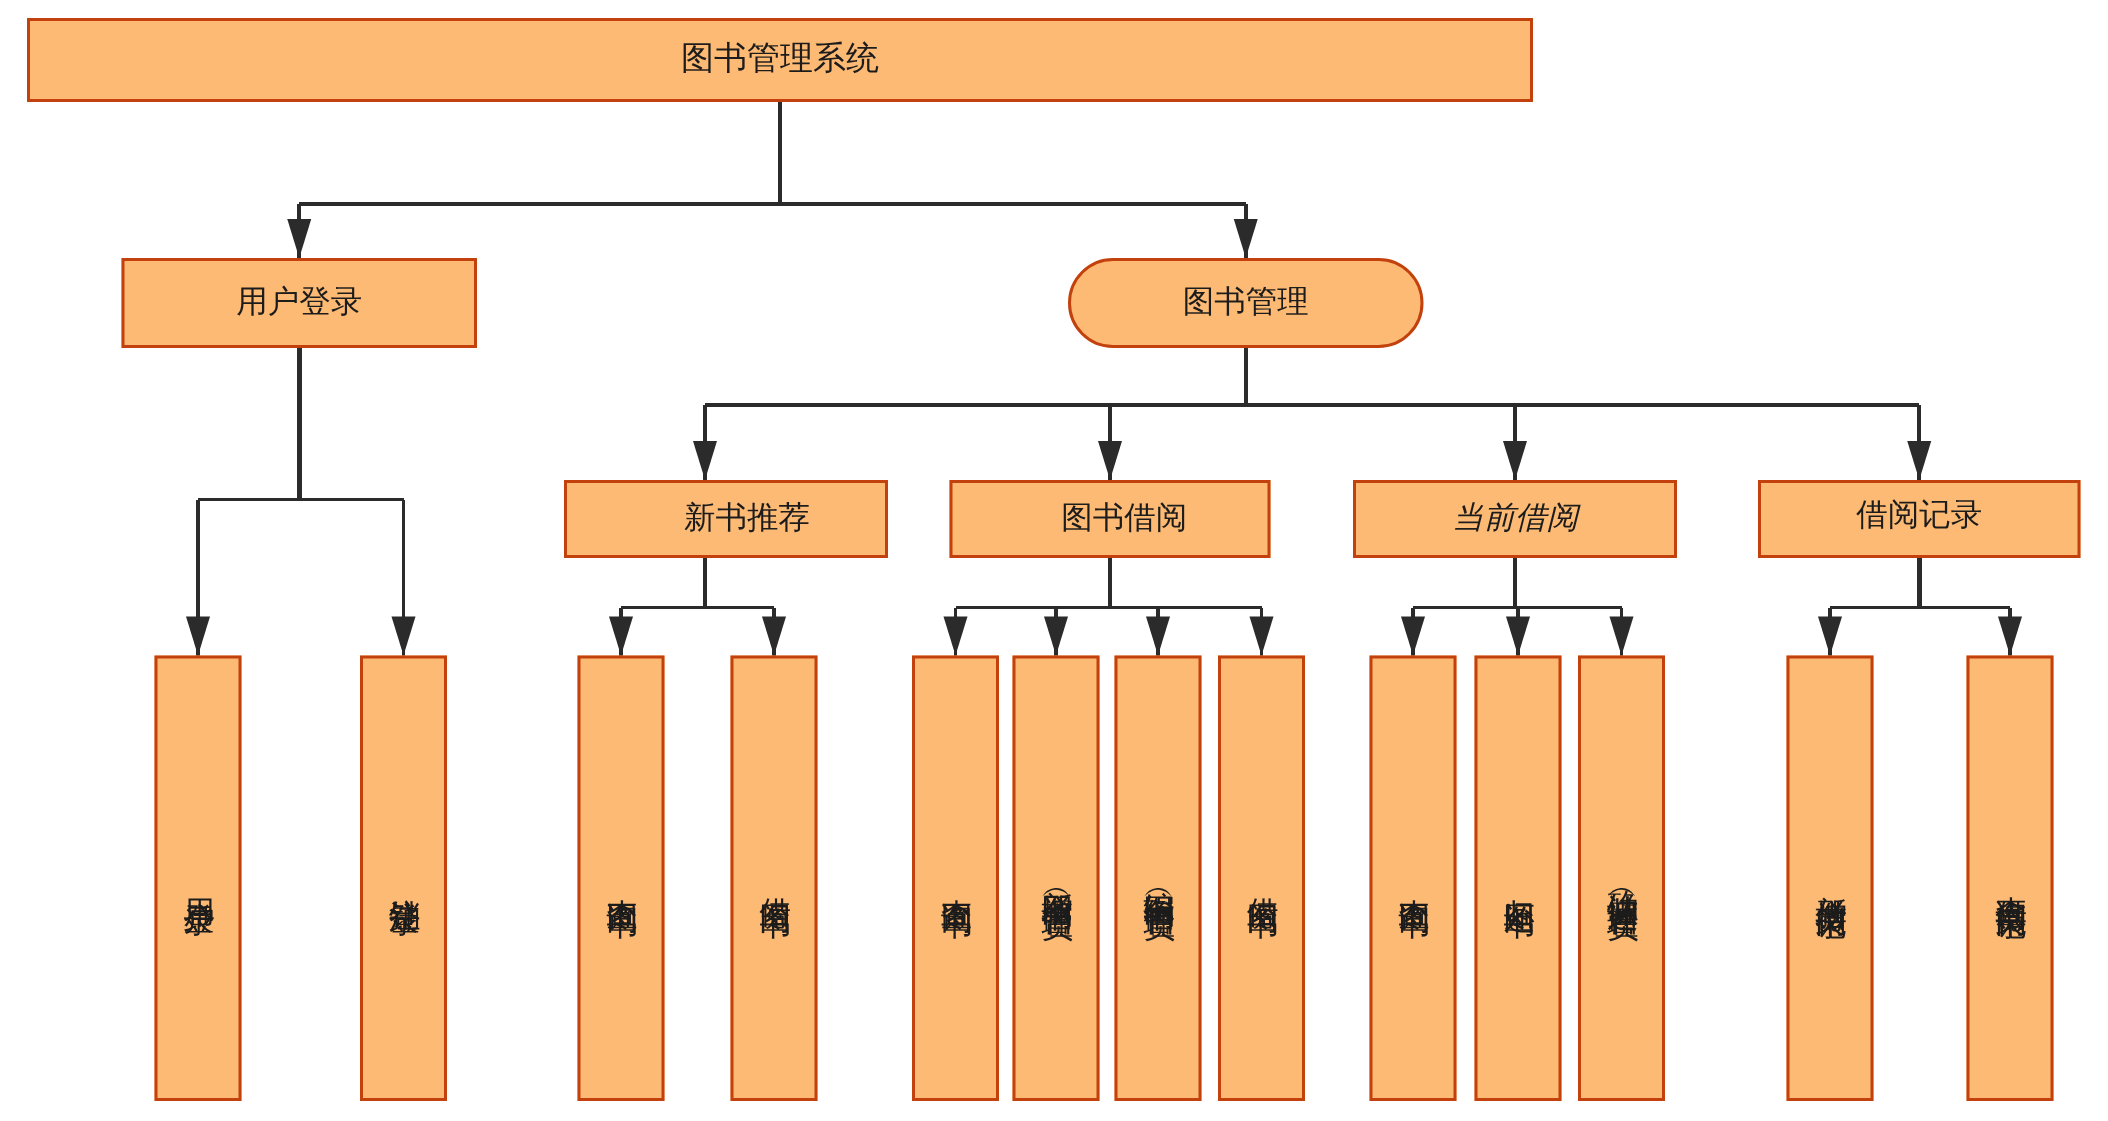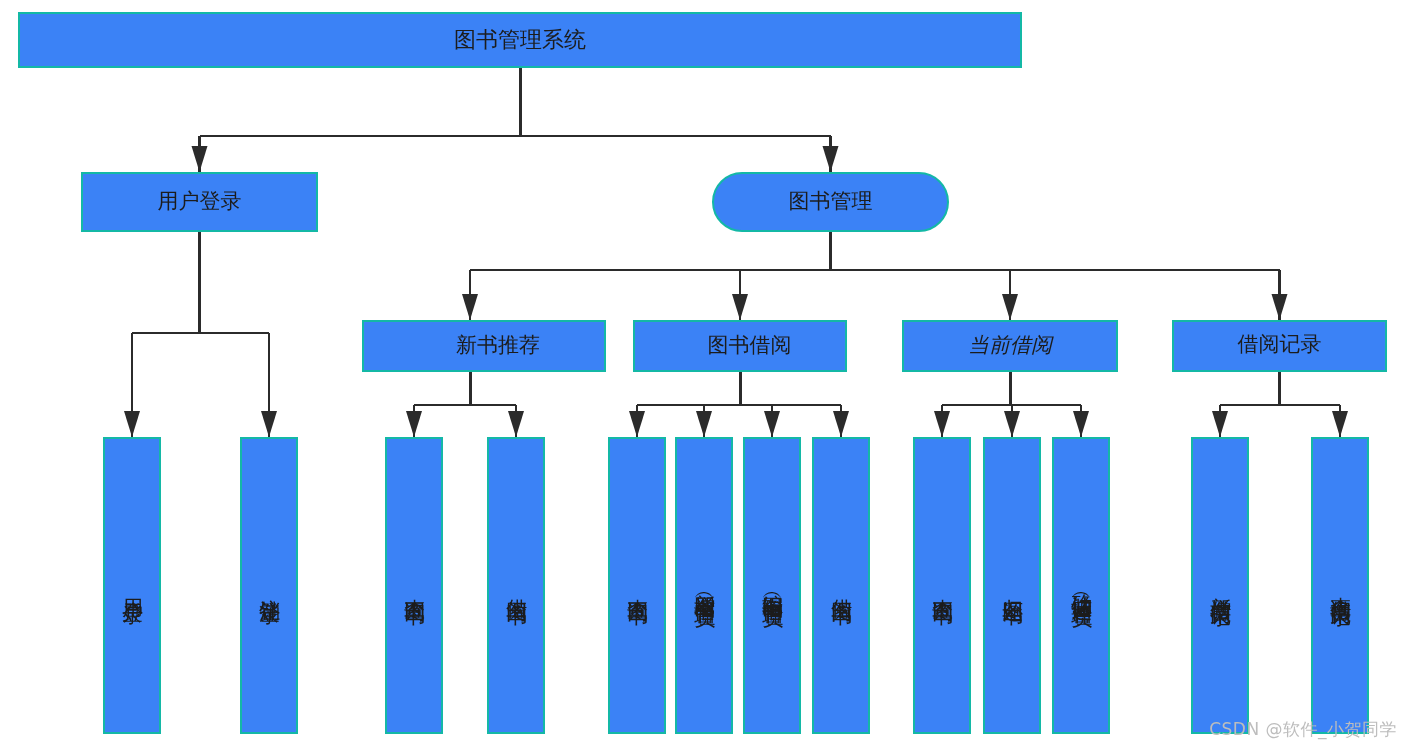--- a/index.html
+++ b/index.html
@@ -22,22 +22,22 @@
     position: absolute;
     left: 0;
     top: 0;
     width: 1405px;
     height: 747px;
     pointer-events: none;
   }
   .node {
     position: absolute;
     box-sizing: border-box;
-    border: 2px solid #14b8a6;
-    background: #3b82f6;
+    border: 2px solid #c2410c;
+    background: #fdba74;
     display: flex;
     align-items: center;
     justify-content: center;
     color: #1c1c1c;
     line-height: 1.12;
     text-align: center;
   }
   .node.h {
     font-size: 21px;
   }
@@ -129,21 +129,21 @@
   <div id="nodes-layer">
       <div class="node h root" style="left: 18px; top: 12px; width: 1004px; height: 56px;">
         <span>图书管理系统</span>
       </div>
       <div class="node h" style="left: 81px; top: 172px; width: 237px; height: 60px;">
         <span>用户登录</span>
       </div>
       <div class="node h" style="left: 712px; top: 172px; width: 237px; height: 60px; border-radius: 30px;">
         <span>图书管理</span>
       </div>
-      <div class="node h" style="left: 362px; top: 320px; width: 244px; height: 52px; padding-left: 28px;">
+      <div class="node h" style="left: 376px; top: 320px; width: 216px; height: 52px; padding-left: 28px;">
         <span>新书推荐</span>
       </div>
       <div class="node h" style="left: 633px; top: 320px; width: 214px; height: 52px; padding-left: 19px;">
         <span>图书借阅</span>
       </div>
       <div class="node h" style="left: 902px; top: 320px; width: 216px; height: 52px; font-style: italic;">
         <span>当前借阅</span>
       </div>
       <div class="node h" style="left: 1172px; top: 320px; width: 215px; height: 52px; font-family: Liberation Mono, monospace;">
         <span>借阅记录</span>
@@ -181,14 +181,13 @@
       <div class="node v" style="left: 1052px; top: 437px; width: 58px; height: 297px;">
         <span class="vlabel">确认归还（管理员）</span>
       </div>
       <div class="node v" style="left: 1191px; top: 437px; width: 58px; height: 297px;">
         <span class="vlabel">新增借阅记录</span>
       </div>
       <div class="node v" style="left: 1311px; top: 437px; width: 58px; height: 297px;">
         <span class="vlabel">查询借阅记录</span>
       </div>
     </div>
-  <div class="watermark">CSDN @软件_小贺同学</div>
 </div>
 
 </body></html>

